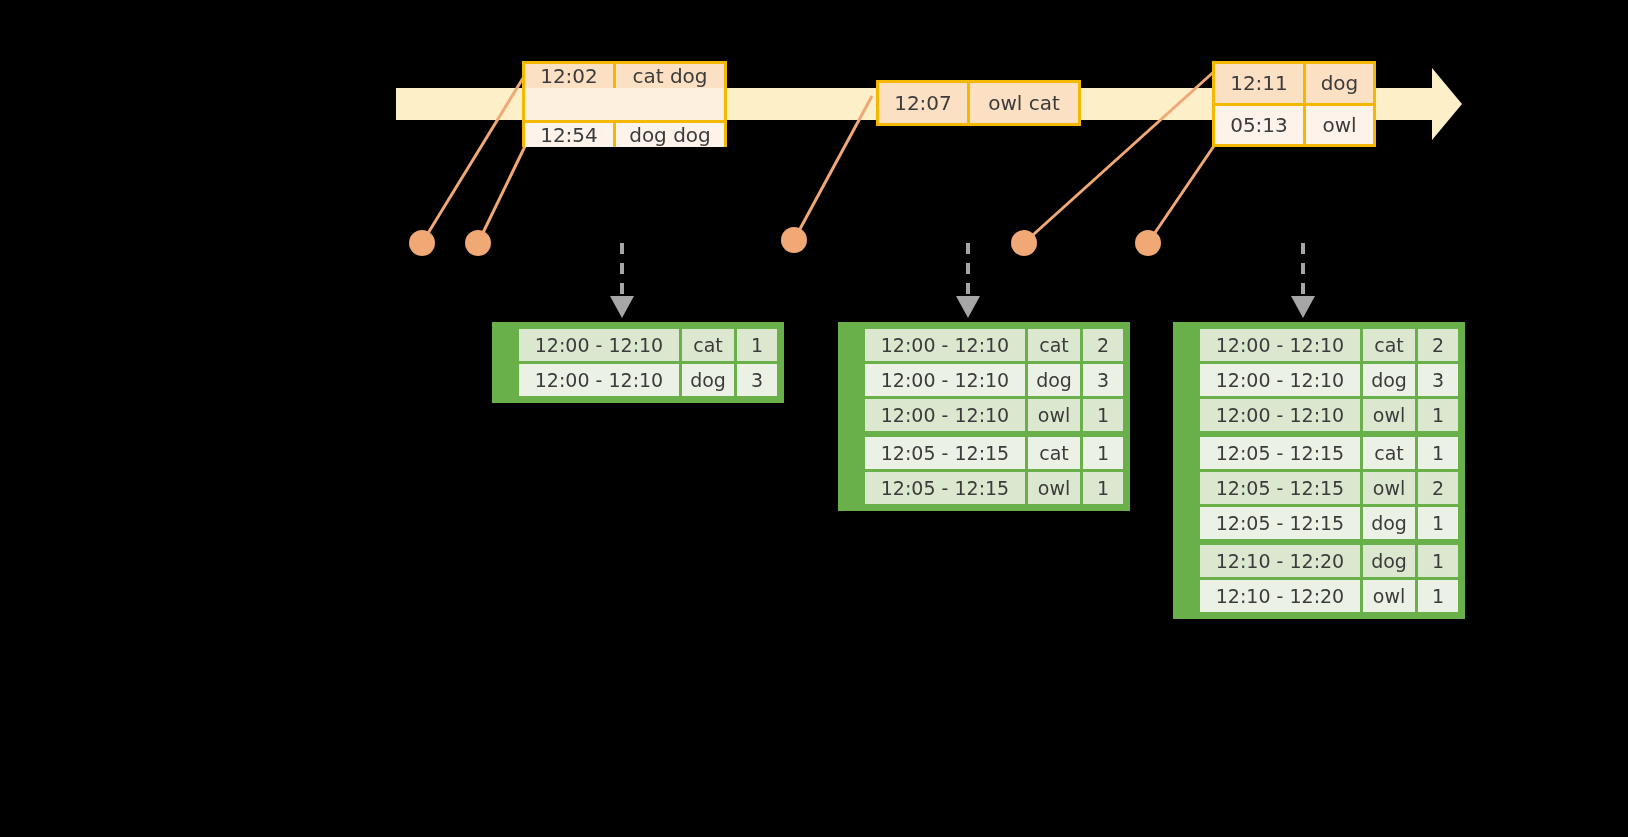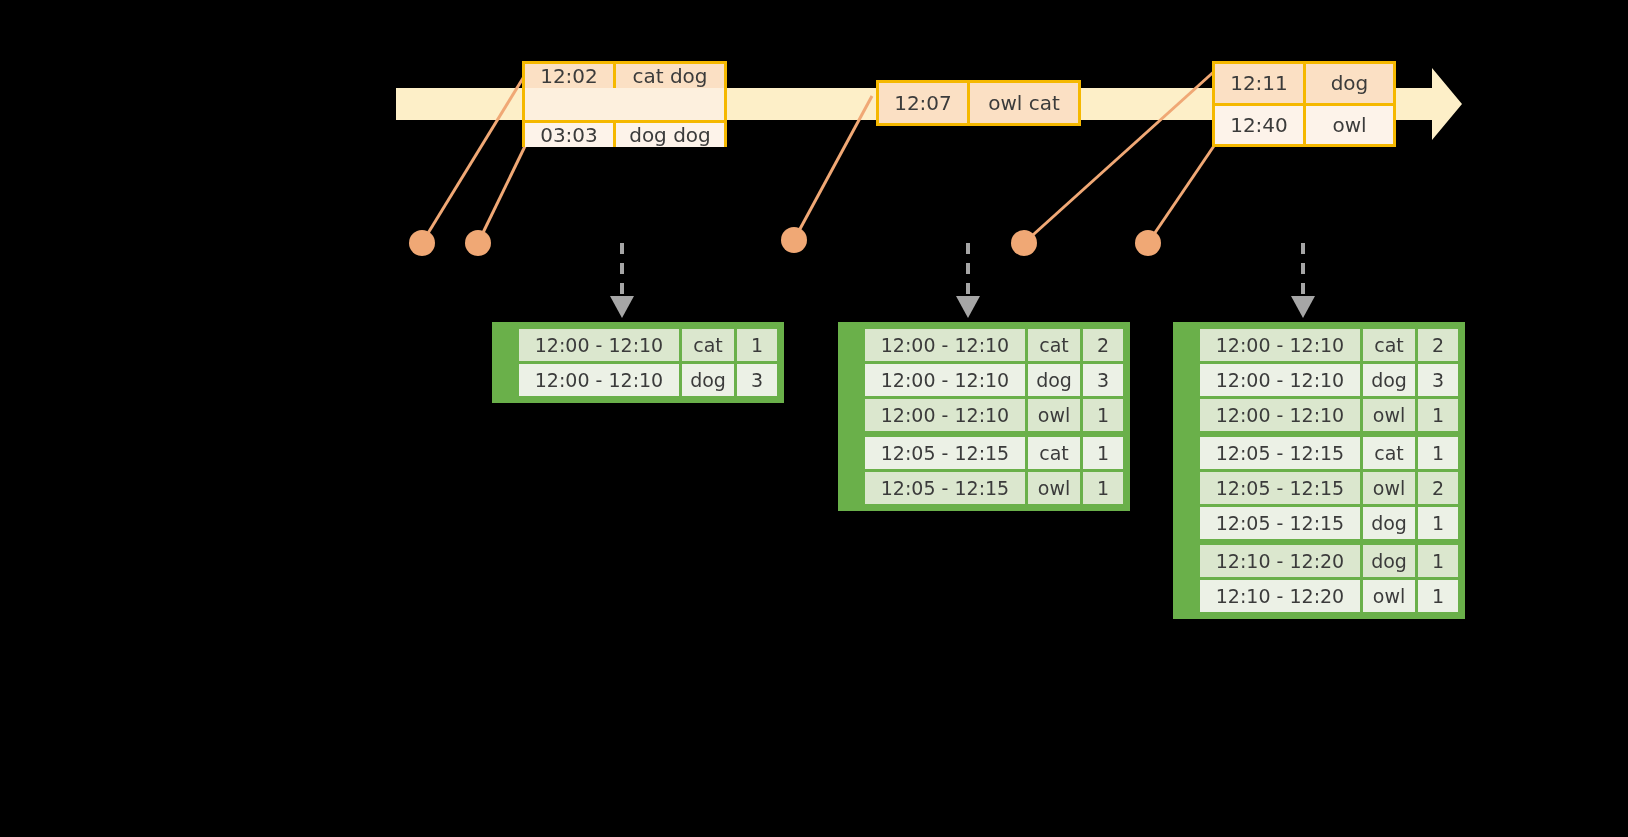--- a/index.html
+++ b/index.html
@@ -67,39 +67,39 @@
       <path d="M 1291 296 L 1315 296 L 1303 318 Z"></path>
     </g>
   </svg>
 
   <div class="event-box" style="left:522px;top:61px;width:205px;height:86px;gap:32px;">
     <div class="event-row odd">
       <span class="ev-time">12:02</span>
       <span class="ev-words">cat dog</span>
     </div>
     <div class="event-row even">
-      <span class="ev-time">03:03</span>
+      <span class="ev-time">12:54</span>
       <span class="ev-words">dog dog</span>
     </div>
   </div>
 
   <div class="event-box" style="left:866px;top:80px;width:205px;height:46px;margin-left:10px;">
     <div class="event-row odd">
       <span class="ev-time">12:07</span>
       <span class="ev-words">owl cat</span>
     </div>
   </div>
 
-  <div class="event-box" style="left:1212px;top:61px;width:184px;height:86px;">
+  <div class="event-box" style="left:1212px;top:61px;width:164px;height:86px;">
     <div class="event-row odd">
       <span class="ev-time">12:11</span>
       <span class="ev-words">dog</span>
     </div>
     <div class="event-row even">
-      <span class="ev-time">12:40</span>
+      <span class="ev-time">05:13</span>
       <span class="ev-words">owl</span>
     </div>
   </div>
 
   <div class="dot" style="left:409px;top:230px;"></div>
   <div class="dot" style="left:465px;top:230px;"></div>
   <div class="dot" style="left:781px;top:227px;"></div>
   <div class="dot" style="left:1011px;top:230px;"></div>
   <div class="dot" style="left:1135px;top:230px;"></div>
 

